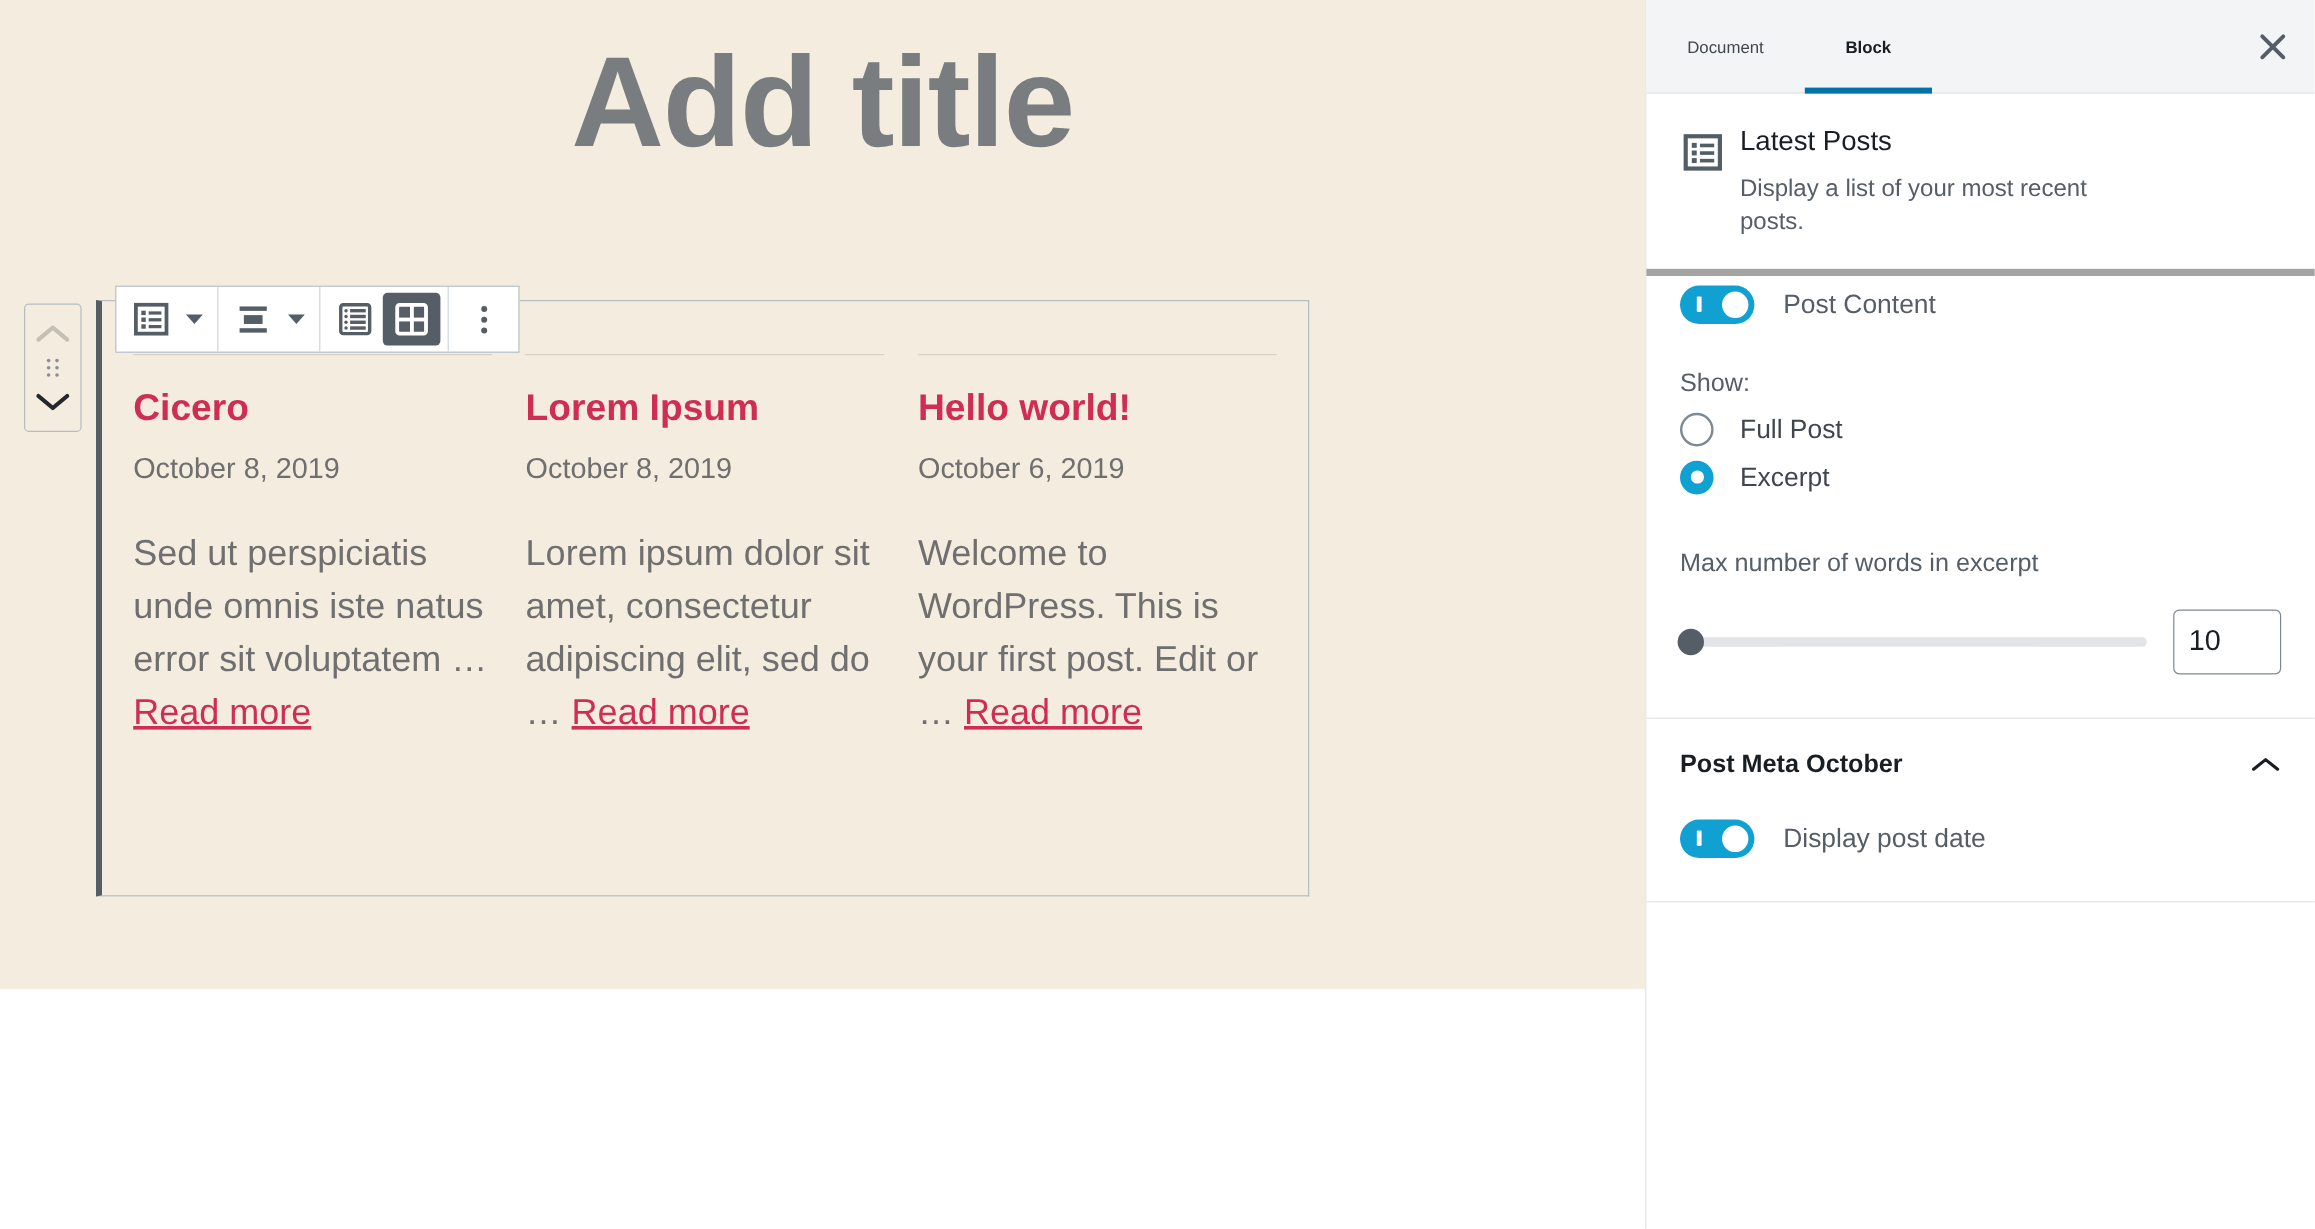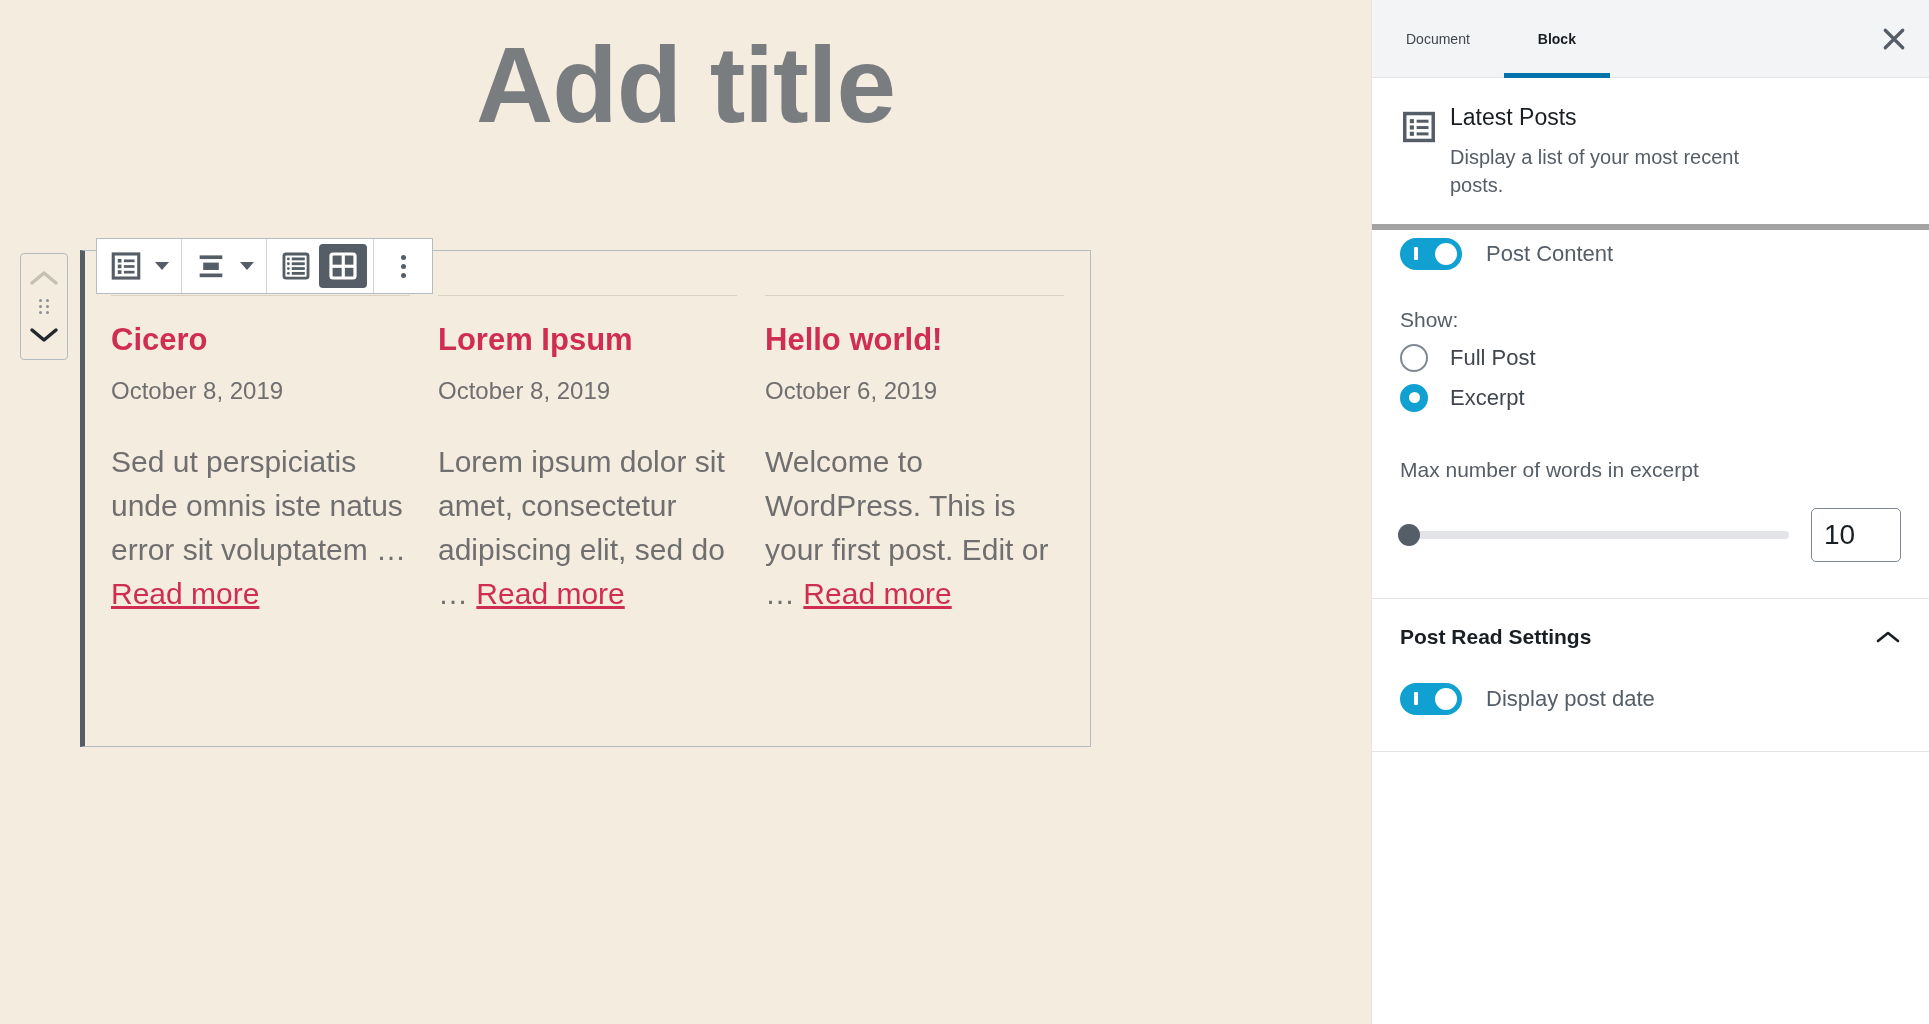--- a/index.html
+++ b/index.html
@@ -7,21 +7,21 @@
     width: 1929px; height: 1024px;
     overflow: hidden;
     font-family: "Liberation Sans", sans-serif;
     background: #ffffff;
   }
   #app { position: relative; width: 1929px; height: 1024px; display: flex; }
 
   
   .editor {
     position: relative;
-    width: 1371px; height: 1024px;
+    width: 1371px; height: 824px;
     background: #f4ecdf;
     overflow: hidden;
   }
   .post-title {
     text-align: center;
     color: #7a7d80;
     font-size: 107px;
     font-weight: bold;
     letter-spacing: -1px;
     line-height: 1;
@@ -213,21 +213,21 @@
     flex: 1 1 auto; height: 8px; background: #e2e4e7; border-radius: 4px;
     position: relative; cursor: pointer;
   }
   .slider-thumb {
     position: absolute; left: 0; top: 50%; transform: translate(-2px,-50%);
     width: 22px; height: 22px; border-radius: 50%; background: #555d66;
   }
   .num-input {
     width: 90px; height: 54px;
     border: 1px solid #7e8993; border-radius: 5px;
-    font-size: 28px; color: #191e23;
+    font-size: 24px; color: #191e23;
     padding: 0 12px;
     font-family: "Liberation Sans", sans-serif;
     background: #fff;
   }
 </style>
 </head>
 <body>
 
 <div id="app">
 
@@ -408,21 +408,21 @@
           <span class="slider-track">
             <span class="slider-thumb"></span>
           </span>
           <input class="num-input" type="text" value="10" style="">
         </div>
       </div>
     </div>
 
     <div class="panel">
       <button class="panel-head">
-        <span class="panel-title">Post Read Settings</span>
+        <span class="panel-title">Post Meta October</span>
         <svg width="26" height="16" viewBox="0 0 26 16" aria-hidden="true">
           <path d="M3 12 L13 4 L23 12" fill="none" stroke="#191e23" stroke-width="2.6" stroke-linecap="round" stroke-linejoin="round"></path>
         </svg>
       </button>
       <div class="panel-body">
         <div class="toggle-row">
           <button class="toggle">
             <span class="bar"></span>
             <span class="knob"></span>
           </button>

